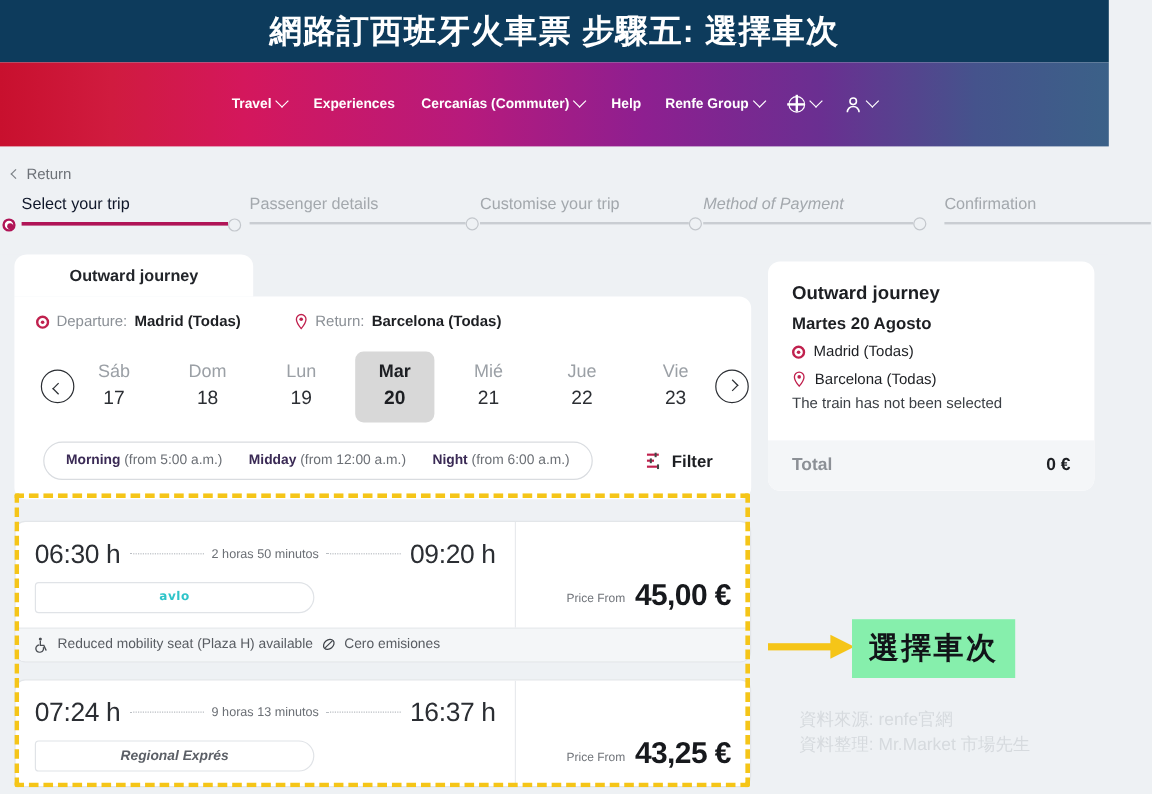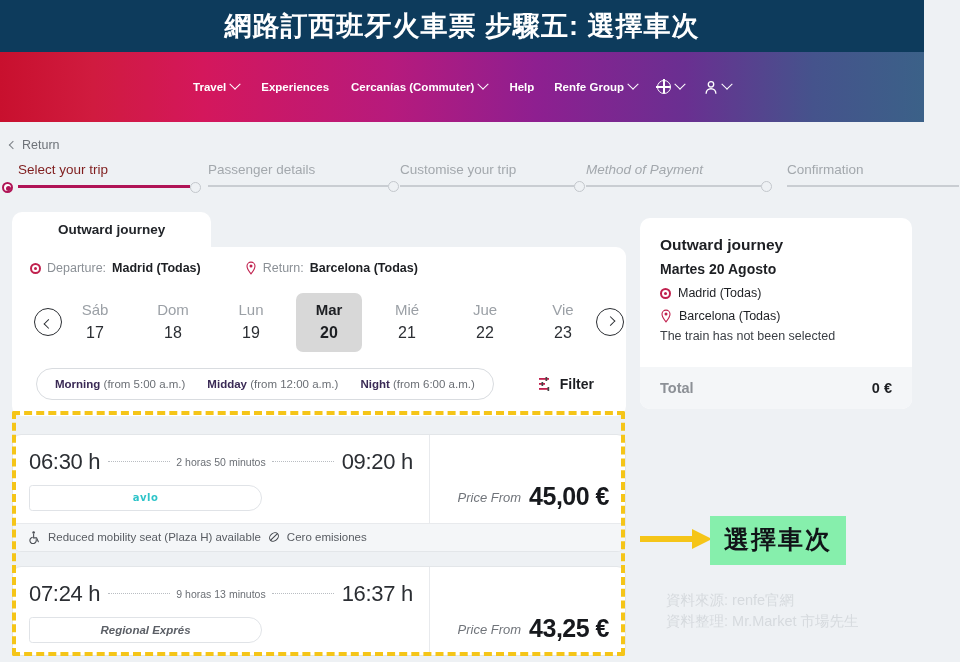--- a/index.html
+++ b/index.html
@@ -74,21 +74,21 @@
   }
 
   .stepper { position: relative; height: 50px; margin-top: 10px; }
   .step {
     position:absolute; top:0; display:flex; flex-direction:column;
     align-items:flex-start;
   }
   .step .step-label {
     font-size:13.5px; white-space:nowrap; margin-bottom:8px;
   }
-  .step.active .step-label { color:#7f1d1d; }
+  .step.active .step-label { color:#0f172a; }
   .step .step-label { color:#a3a8ad; }
   .step-bar { height:2px; width:100%; background:#c9cdd2; }
   .step.active .step-bar { height:2.5px; background:#b01456; }
   .dot {
     position:absolute; width:11px; height:11px; border-radius:50%;
     background:#eef1f4; border:1.5px solid #c3c7cc; bottom:-5px;
   }
   .dot.filled { border:2px solid #b01456; background:#fff; }
   .dot.filled::after{
     content:""; position:absolute; left:2px; top:2px;
@@ -189,21 +189,21 @@
     font-family:"DejaVu Sans", sans-serif; letter-spacing:0.5px;
   }
   .brand-regional {
     color:#5b5f66; font-size:11.5px; font-style:italic; font-weight:bold;
   }
   .train-right {
     width: 196px; border-left:1px solid #e8eaed;
     display:flex; align-items:flex-end; justify-content:flex-end;
     padding: 0 16px 12px 0; gap:8px;
   }
-  .price-from { font-size:13px; color:#70747a; padding-bottom:6px;font-style:italic; }
+  .price-from { font-size:10px; color:#70747a; padding-bottom:6px; }
   .price { font-size:25px; font-weight:bold; color:#17191d; letter-spacing:-0.5px; }
   .train-foot {
     background:#f4f6f8; border-top:1px solid #e8eaed;
     padding: 7px 16px; display:flex; align-items:center; gap:7px;
     font-size:11.5px; color:#585c62;
   }
   .wheel-icon { width:12px; height:13px; flex:none; }
   .leaf-icon { width:12px; height:12px; flex:none; }
 
   

